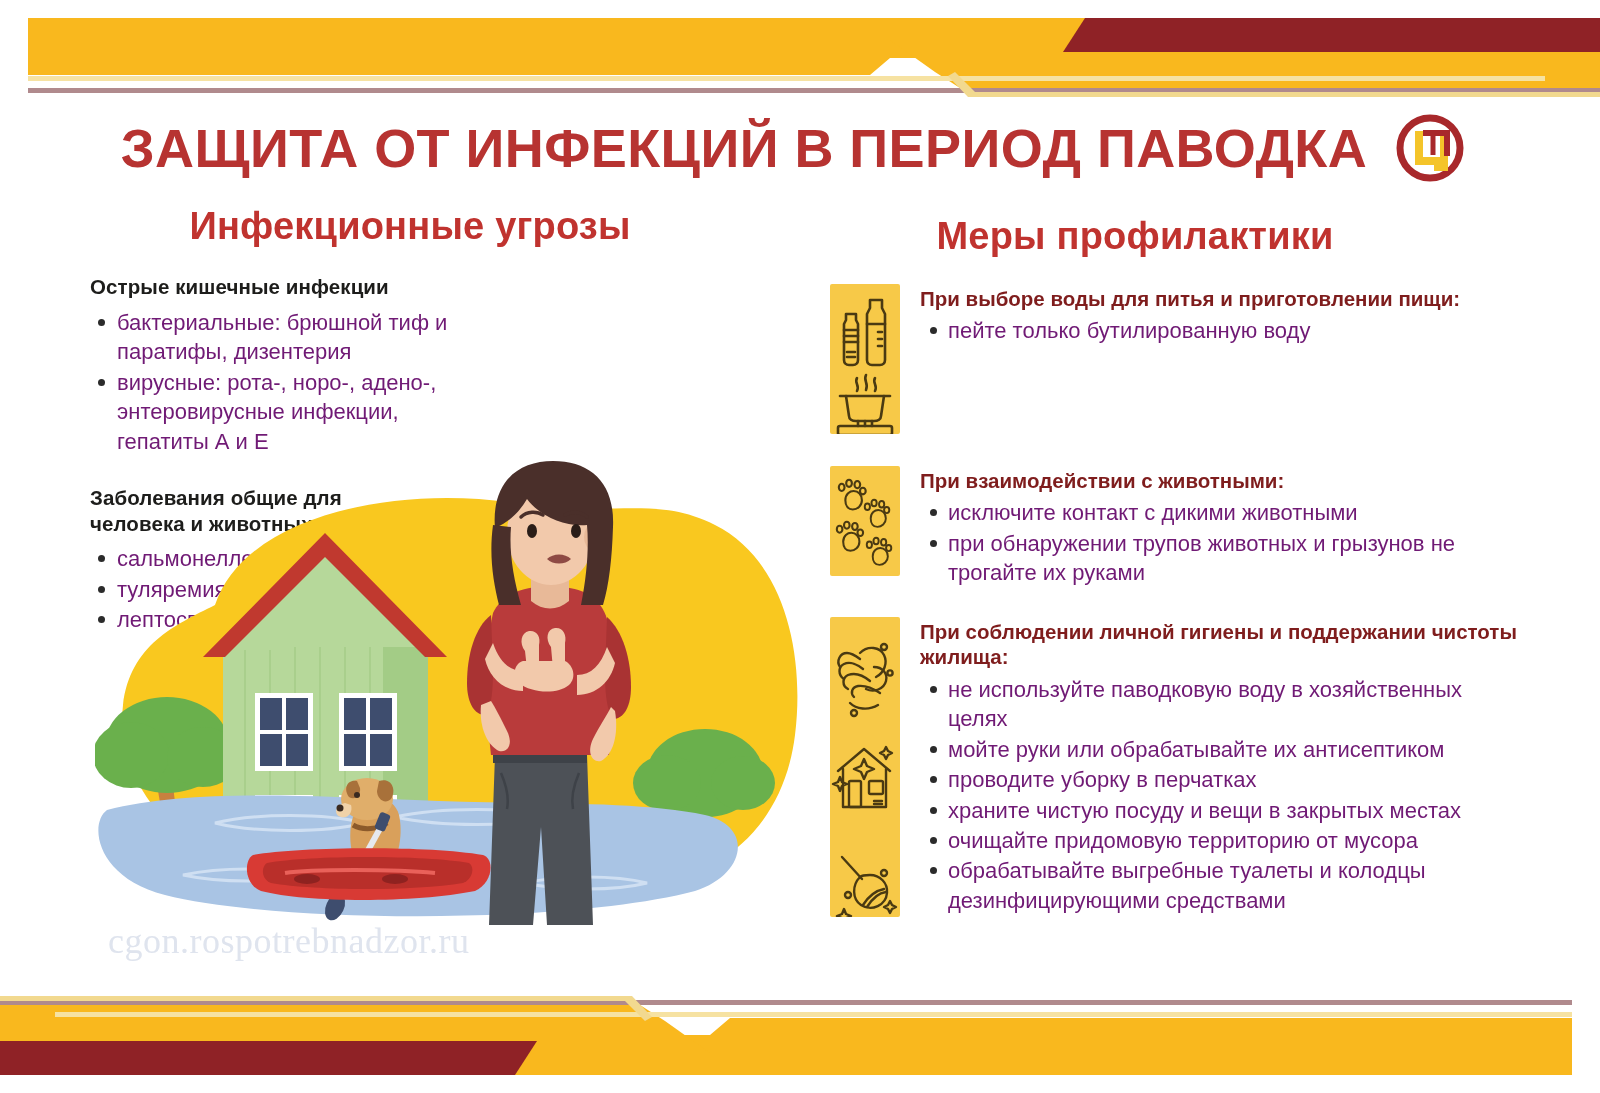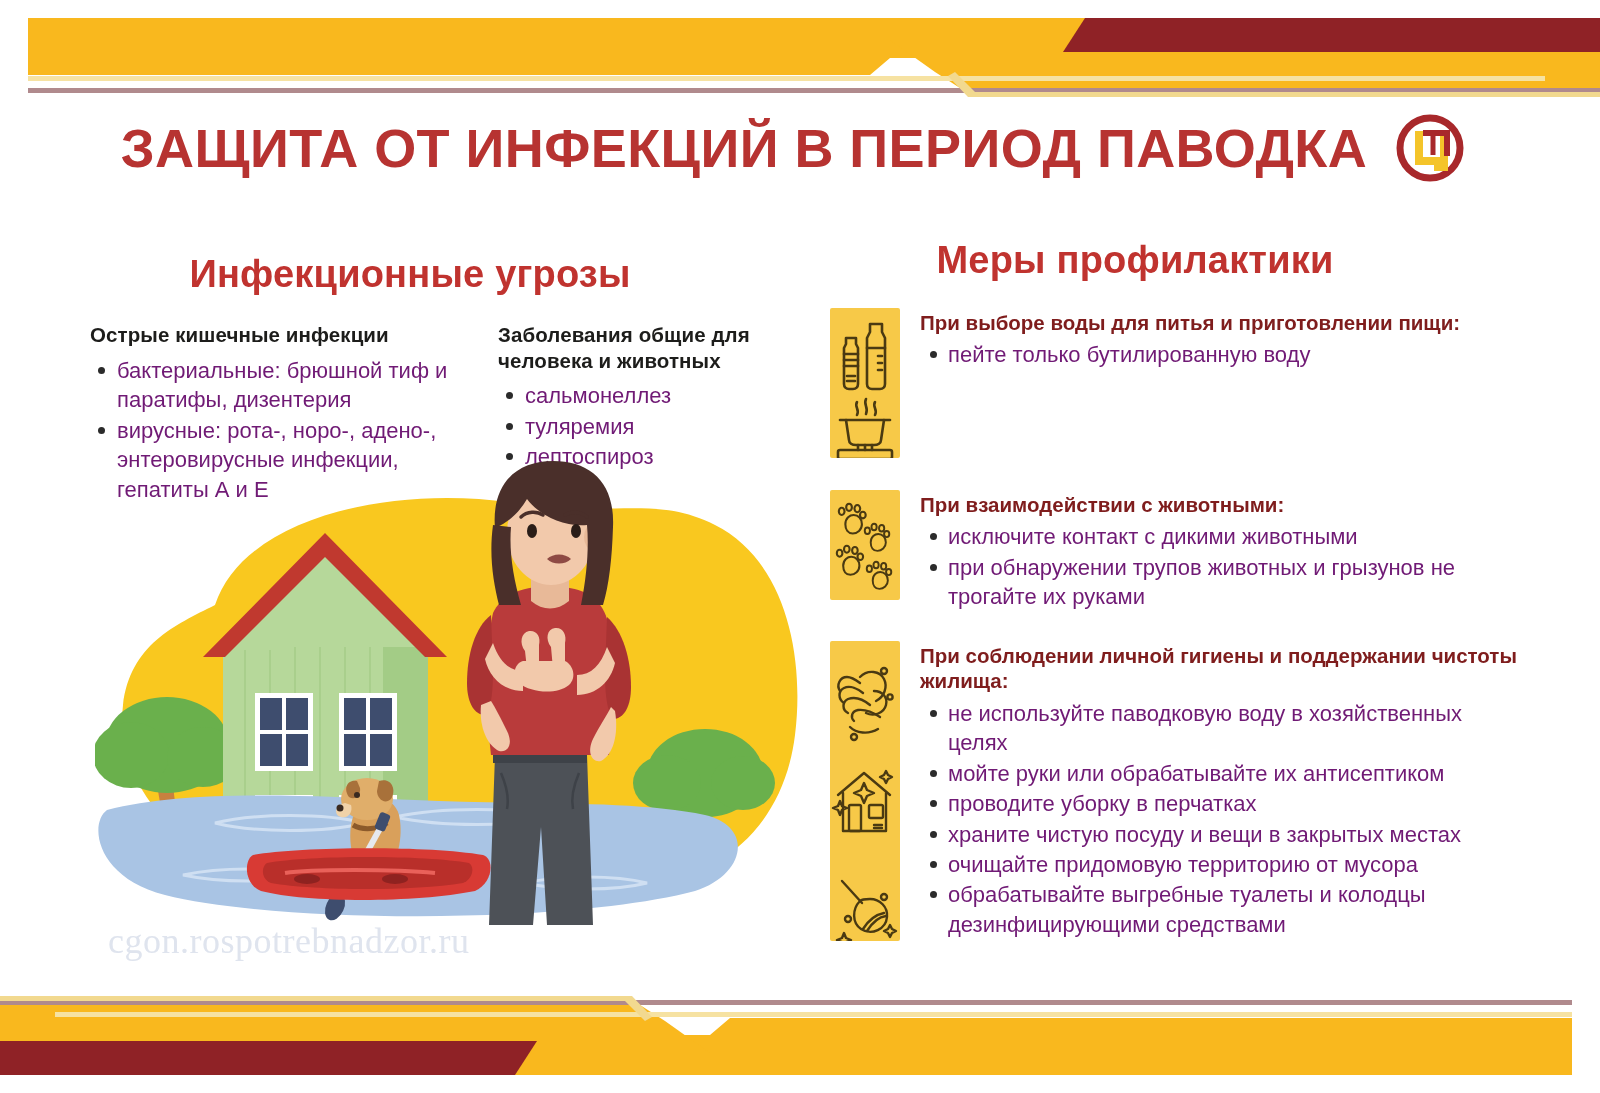--- a/index.html
+++ b/index.html
@@ -66,42 +66,42 @@
   
   .col-left {
     position: absolute;
     left: 90px;
     top: 205px;
     width: 700px;
   }
   .col-right {
     position: absolute;
     left: 830px;
-    top: 191px;
+    top: 215px;
     width: 690px;
   }
 
   .col-heading {
     font-family: "Liberation Sans Narrow", "Liberation Sans", sans-serif;
     font-size: 38px;
     font-weight: 700;
     color: #c0332f;
     letter-spacing: 0.2px;
     text-align: center;
     margin-bottom: 26px;
-    margin-top: 48px;
   }
   .col-heading.left-head  { text-align: center; width: 640px; }
   .col-heading.right-head { text-align: center; width: 610px; }
 
   
   .threats {
     display: flex;
     gap: 28px;
     align-items: flex-start;
+    flex-direction: column;
   }
   .threat-col { flex: 0 0 auto; }
   .threat-col.c1 { width: 380px; }
   .threat-col.c2 { width: 290px; }
 
   .sub-head {
     font-family: "Liberation Sans Narrow", "Liberation Sans", sans-serif;
     font-size: 20.5px;
     font-weight: 700;
     color: #1d1d1b;

